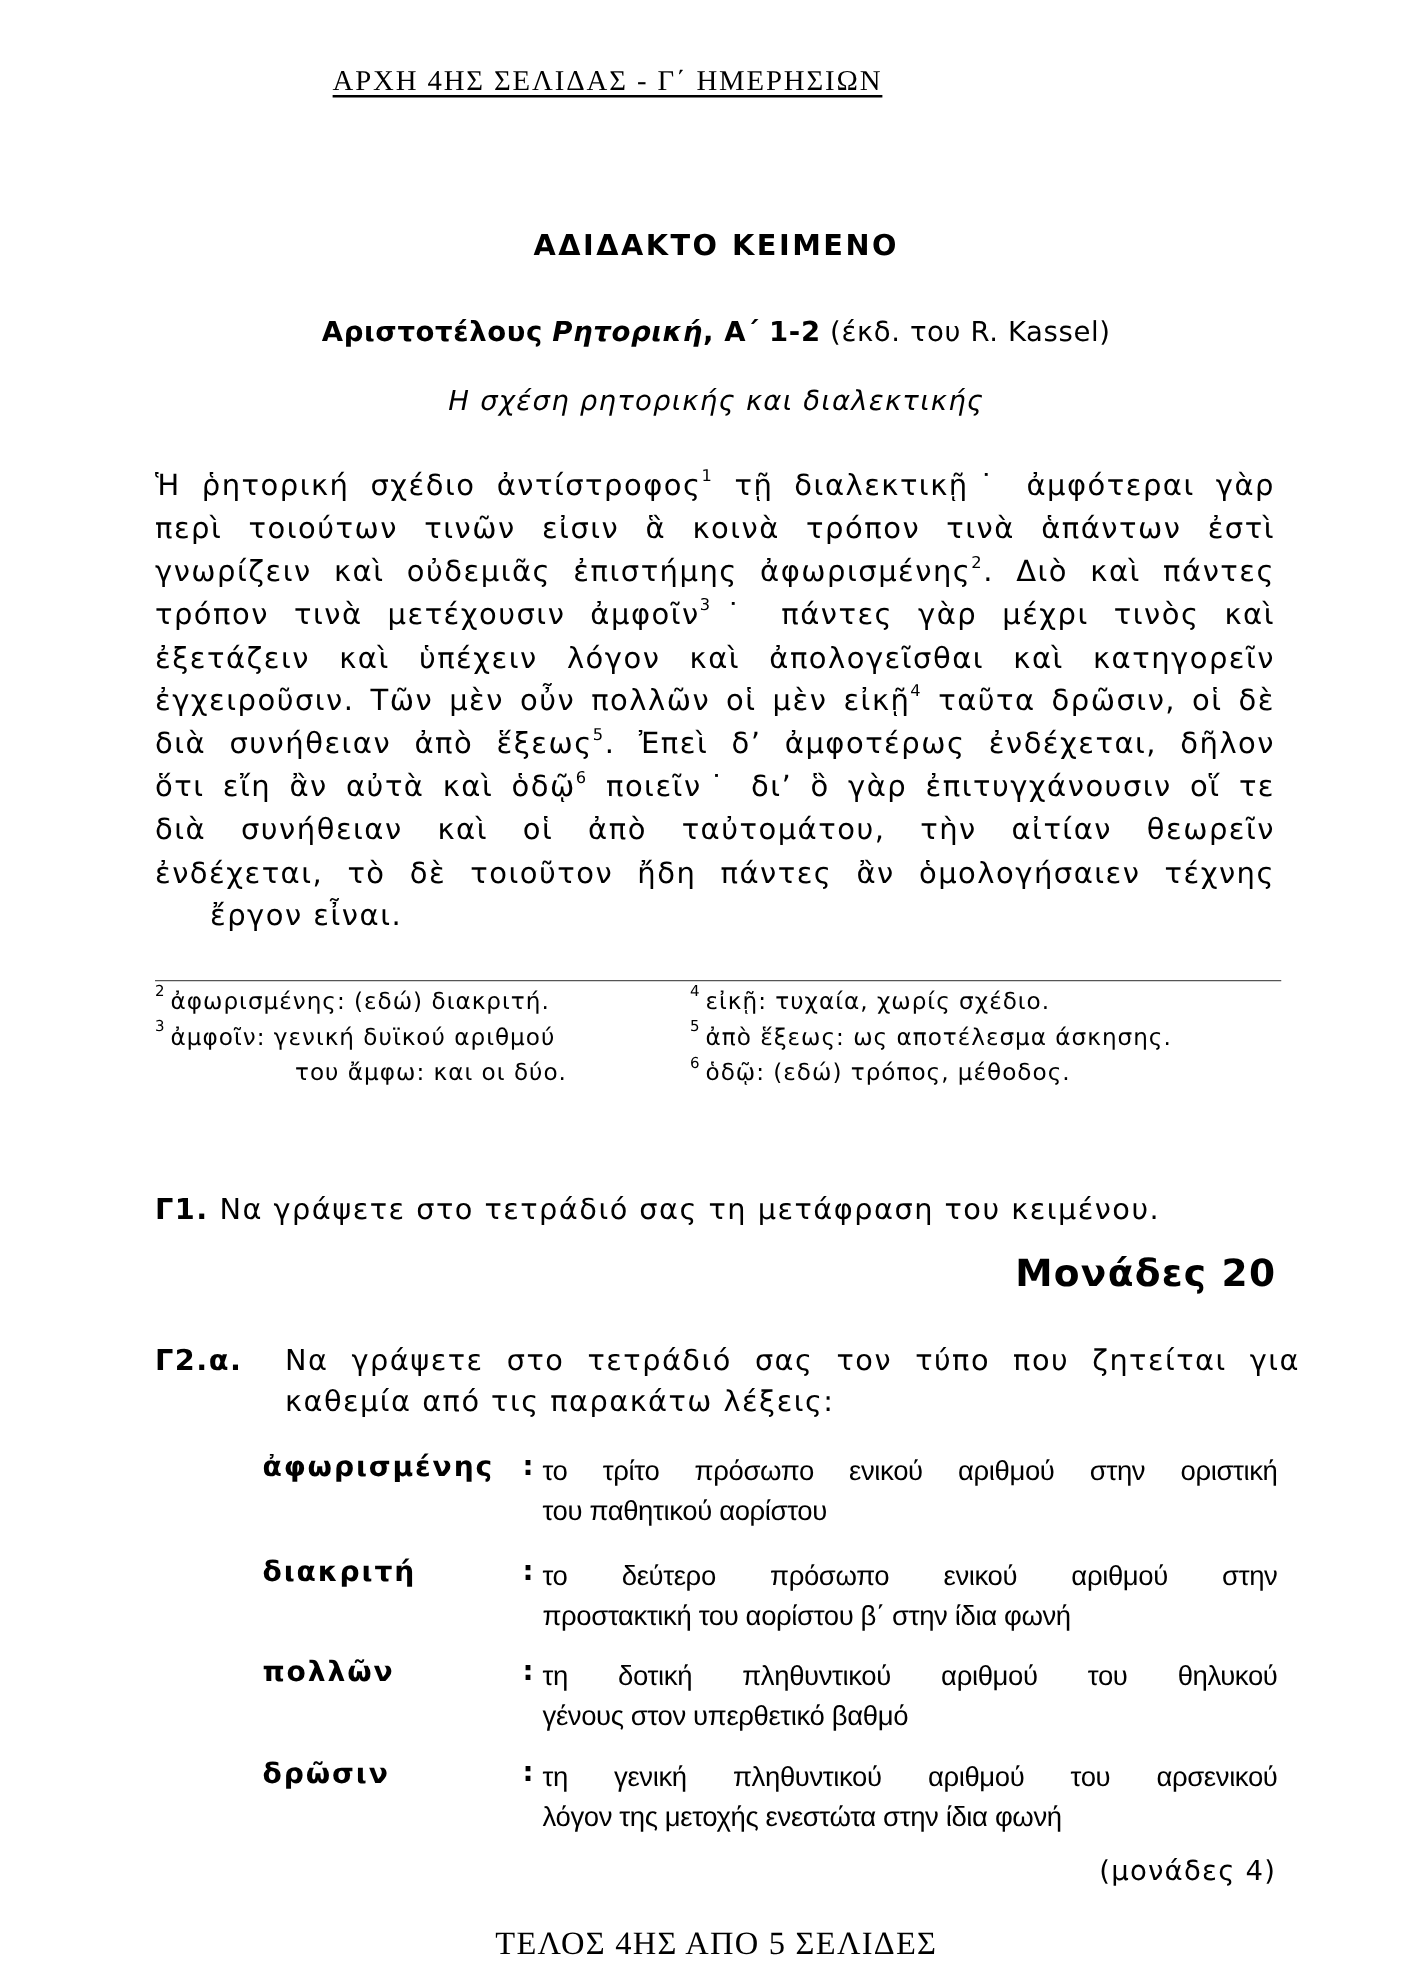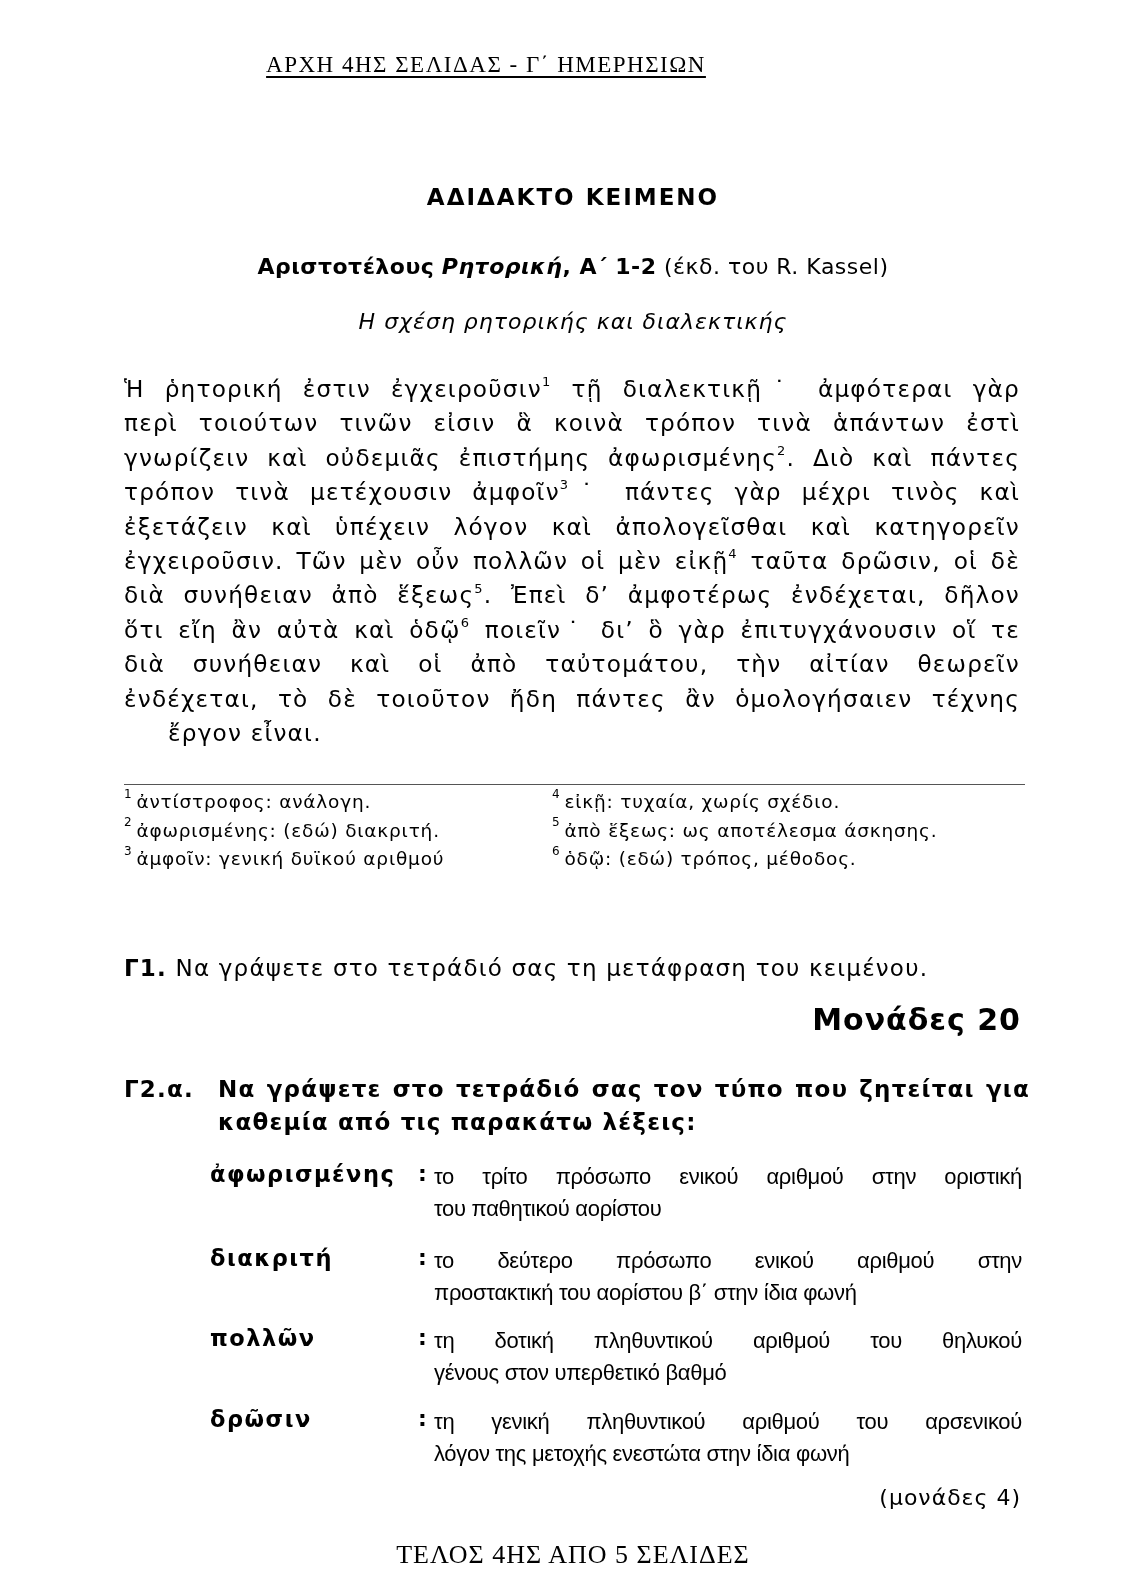--- a/index.html
+++ b/index.html
@@ -60,21 +60,21 @@
   .marks1 {
     position: absolute; top: 1002px; right: 113px;
     font-size: 30px; font-weight: bold; letter-spacing: 1px;
   }
 
   .q2 {
     position: absolute; top: 1073px; left: 124px; width: 898px;
     font-size: 23px; line-height: 33px; letter-spacing: 1.2px;
   }
   .q2-label { position: absolute; left: 0; top: 0; font-weight: bold; text-align: right; }
-  .q2-text { position: absolute; left: 94px; width: 812px; font-weight: bold; }
+  .q2-text { position: absolute; left: 104px; width: 812px; }
   .q2-text .ln { display: block; text-align: justify; text-align-last: justify; white-space: nowrap; }
   .q2-text .ln.last { text-align-last: left; }
 
   .items { position: absolute; top: 1161px; left: 210px; width: 812px; }
   .item { position: absolute; left: 0; width: 812px; }
   .item .word {
     position: absolute; left: 0; top: 0; font-size: 22.5px; font-weight: bold; letter-spacing: 1.5px;
   }
   .item .colon { position: absolute; left: 208px; top: 0; font-size: 22px; font-weight: bold; }
   .item .desc {
@@ -103,40 +103,40 @@
 <div class="title sans">ΑΔΙΔΑΚΤΟ ΚΕΙΜΕΝΟ</div>
 
 <div class="source sans">
   <b>Αριστοτέλους</b>
   <b><i>Ρητορική</i></b><b>, Α΄ 1-2</b><span> (έκδ. του R. Kassel)</span>
 </div>
 
 <div class="subtitle sans">Η σχέση ρητορικής και διαλεκτικής</div>
 
 <div class="passage sans">
-  <span class="ln"><span>Ἡ ῥητορική ἐστιν ἐγχειροῦσιν</span><sup>1</sup><span> τῇ διαλεκτικῇ˙ ἀμφότεραι γὰρ</span></span>
+  <span class="ln"><span>Ἡ ῥητορική σχέδιο ἀντίστροφος</span><sup>1</sup><span> τῇ διαλεκτικῇ˙ ἀμφότεραι γὰρ</span></span>
   <span class="ln"><span>περὶ τοιούτων τινῶν εἰσιν ἃ κοινὰ τρόπον τινὰ ἁπάντων ἐστὶ</span></span>
   <span class="ln"><span>γνωρίζειν καὶ οὐδεμιᾶς ἐπιστήμης ἀφωρισμένης</span><sup>2</sup><span>. Διὸ καὶ πάντες</span></span>
   <span class="ln"><span>τρόπον τινὰ μετέχουσιν ἀμφοῖν</span><sup>3</sup><span>˙ πάντες γὰρ μέχρι τινὸς καὶ</span></span>
   <span class="ln"><span>ἐξετάζειν καὶ ὑπέχειν λόγον καὶ ἀπολογεῖσθαι καὶ κατηγορεῖν</span></span>
   <span class="ln"><span>ἐγχειροῦσιν. Τῶν μὲν οὖν πολλῶν οἱ μὲν εἰκῇ</span><sup>4</sup><span> ταῦτα δρῶσιν, οἱ δὲ</span></span>
   <span class="ln"><span>διὰ συνήθειαν ἀπὸ ἕξεως</span><sup>5</sup><span>. Ἐπεὶ δ’ ἀμφοτέρως ἐνδέχεται, δῆλον</span></span>
   <span class="ln"><span>ὅτι εἴη ἂν αὐτὰ καὶ ὁδῷ</span><sup>6</sup><span> ποιεῖν˙ δι’ ὃ γὰρ ἐπιτυγχάνουσιν οἵ τε</span></span>
   <span class="ln"><span>διὰ συνήθειαν καὶ οἱ ἀπὸ ταὐτομάτου, τὴν αἰτίαν θεωρεῖν</span></span>
   <span class="ln"><span>ἐνδέχεται, τὸ δὲ τοιοῦτον ἤδη πάντες ἂν ὁμολογήσαιεν τέχνης</span></span>
   <span class="ln last"><span>ἔργον εἶναι.</span></span>
 </div>
 
 <div class="rule"></div>
 
 <div class="footnotes sans">
   <div class="fn-col left">
-    <span class="fn"><sup>1</sup><span>ἀντίστροφος: ανάλογη.</span></span>
     <span class="fn"><sup>2</sup><span>ἀφωρισμένης: (εδώ) διακριτή.</span></span>
     <span class="fn"><sup>3</sup><span>ἀμφοῖν: γενική δυϊκού αριθμού</span></span>
+    <span class="fn indent"><span>του ἄμφω: και οι δύο.</span></span>
   </div>
   <div class="fn-col right">
     <span class="fn"><sup>4</sup><span>εἰκῇ: τυχαία, χωρίς σχέδιο.</span></span>
     <span class="fn"><sup>5</sup><span>ἀπὸ ἕξεως: ως αποτέλεσμα άσκησης.</span></span>
     <span class="fn"><sup>6</sup><span>ὁδῷ: (εδώ) τρόπος, μέθοδος.</span></span>
   </div>
 </div>
 
 <div class="q1 sans">
   <b>Γ1.</b><span> Να γράψετε στο τετράδιό σας τη μετάφραση του κειμένου.</span>

